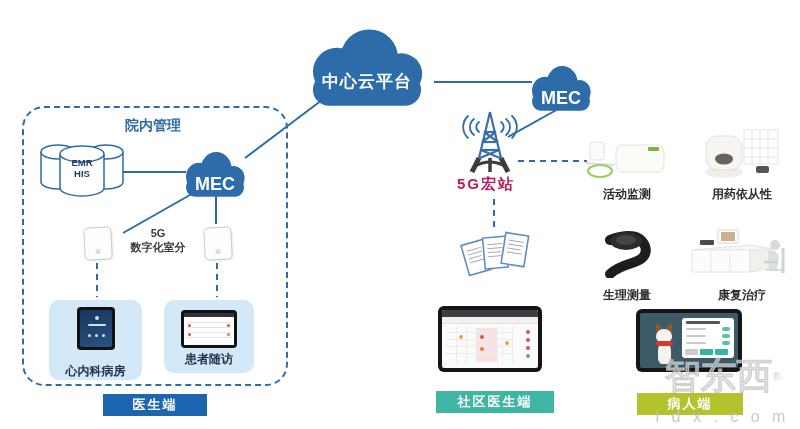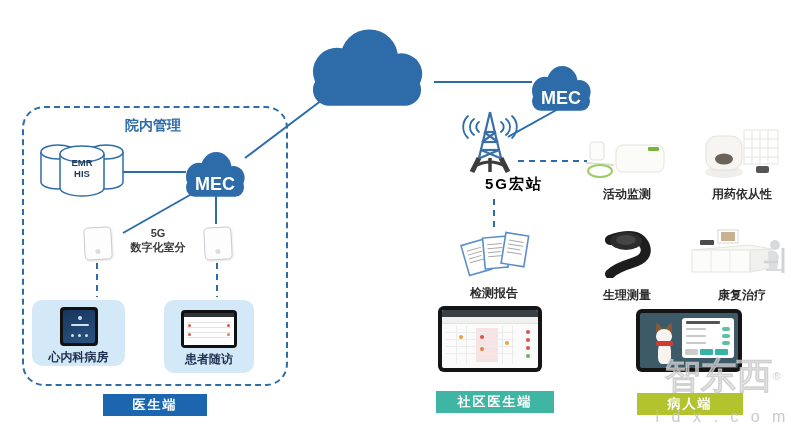--- a/index.html
+++ b/index.html
@@ -26,40 +26,40 @@
   .db-icon{left:36px;top:140px;width:92px;height:60px;z-index:4;}
   .db-label{left:36px;top:157px;width:92px;text-align:center;color:#1f3a5f;font-weight:bold;font-size:9.5px;line-height:11px;z-index:5;}
 
   .ap{width:26px;height:31px;background:#fdfdfd;border:1.5px solid #c6cbd1;border-radius:5px;box-shadow:1px 1px 2px rgba(0,0,0,0.08);transform:rotate(-3deg);z-index:4;}
   .ap::after{content:"";position:absolute;left:10px;bottom:5px;width:5px;height:5px;border-radius:50%;background:#d9dde0;}
   .ap.ap1{left:84px;top:227px;}
   .ap.ap2{left:204px;top:227px;}
   .indoor-label{left:115px;top:226px;width:86px;text-align:center;color:#3a3a3a;font-weight:bold;font-size:11px;line-height:14px;z-index:4;}
 
   .ward-card{background:#d3e9f7;border-radius:10px;z-index:3;display:flex;flex-direction:column;align-items:center;}
-  .ward-card.c1{left:32px;top:300px;width:93px;height:66px;}
+  .ward-card.c1{left:49px;top:300px;width:93px;height:80px;justify-content:space-between;}
   .ward-card.c2{left:164px;top:300px;width:90px;height:73px;}
   .ward-card .card-label{color:#203050;font-weight:bold;font-size:12px;margin-top:3px;}
 
   .tab-portrait{margin-top:7px;width:38px;height:43px;background:#111;border-radius:4px;padding:3px;box-sizing:border-box;}
   .tab-portrait .scr{width:100%;height:100%;border-radius:2px;background:linear-gradient(160deg,#17365e,#2a5380);position:relative;}
   .tab-portrait .scr i{position:absolute;background:#cfe0ef;border-radius:50%;}
   .tab-landscape{margin-top:10px;width:56px;height:38px;background:#111;border-radius:4px;padding:3px;box-sizing:border-box;}
   .tab-landscape .scr{width:100%;height:100%;background:#fff;position:relative;overflow:hidden;}
   .tab-landscape .bar{position:absolute;left:0;top:0;right:0;height:4px;background:#2f3438;}
   .tab-landscape .ln{position:absolute;height:1px;background:#e4e4e4;left:3px;right:3px;}
   .tab-landscape .dot{position:absolute;width:3px;height:3px;border-radius:50%;}
 
   .terminal-label{color:#fff;font-weight:bold;font-size:13px;display:flex;align-items:center;justify-content:center;z-index:6;letter-spacing:2px;}
   .doctor-label{left:103px;top:394px;width:104px;height:22px;background:#1b66ae;}
   .community-label{left:436px;top:391px;width:118px;height:22px;background:#3fb5a3;}
   .patient-label{left:637px;top:393px;width:106px;height:22px;background:#b2c32d;}
 
   .tower{left:448px;top:108px;width:84px;height:70px;z-index:4;}
-  .station-label{left:468px;top:175px;width:92px;text-align:center;color:#000000;font-weight:bold;font-size:15px;letter-spacing:2px;z-index:4;}
+  .station-label{left:440px;top:175px;width:92px;text-align:center;color:#be185d;font-weight:bold;font-size:15px;letter-spacing:2px;z-index:4;}
 
   .item-label{text-align:center;color:#2b2b2b;font-weight:600;font-size:12px;z-index:4;}
   .lbl-activity{left:584px;top:186px;width:86px;}
   .lbl-medication{left:694px;top:186px;width:96px;}
   .lbl-report{left:452px;top:285px;width:84px;}
   .lbl-physiology{left:584px;top:287px;width:86px;}
   .lbl-rehab{left:694px;top:287px;width:96px;}
 
   .img-activity{left:584px;top:136px;width:86px;height:44px;z-index:3;}
   .img-medication{left:698px;top:128px;width:88px;height:52px;z-index:3;}
@@ -122,20 +122,21 @@
 
   <div class="cloud central">
     <svg class="cloud-svg" viewBox="0 0 120 72" preserveAspectRatio="none">
       <g fill="#2d6ca8">
         <circle cx="34" cy="40" r="21"></circle>
           <circle cx="62" cy="28" r="25"></circle>
         <circle cx="90" cy="42" r="18"></circle>
           <rect x="13" y="42" width="94" height="28" rx="14"></rect>
       </g>
     </svg>
+    <span class="cloud-label">中心云平台</span>
   </div>
 
   <div class="cloud mec-r">
     <svg class="cloud-svg" viewBox="0 0 120 72" preserveAspectRatio="none">
       <g fill="#2d6ca8">
         <circle cx="34" cy="40" r="21"></circle>
           <circle cx="62" cy="28" r="25"></circle>
         <circle cx="90" cy="42" r="18"></circle>
           <rect x="13" y="42" width="94" height="28" rx="14"></rect>
       </g>
@@ -286,21 +287,20 @@
     <g transform="rotate(9 62 26)">
       <rect x="51" y="8" width="23" height="31" fill="#fff" stroke="#5b8fc9" stroke-width="1.6"></rect>
       <g stroke="#a9a9a9" stroke-width="1">
           <line x1="55" y1="15" x2="70" y2="15"></line>
           <line x1="55" y1="19" x2="70" y2="19"></line>
           <line x1="55" y1="23" x2="68" y2="23"></line>
           <line x1="55" y1="27" x2="70" y2="27"></line>
         </g>
     </g>
   </svg>
-  <div class="abs item-label lbl-report">检测报告</div>
 
   <svg class="abs img-physiology" viewBox="0 0 58 48">
     <path d="M12,10 Q40,0 47,16 Q51,28 34,33 Q18,38 12,44" stroke="#1d1d1d" stroke-width="10" fill="none" stroke-linecap="round"></path>
     <ellipse cx="28" cy="11" rx="16" ry="9" fill="#2c2c2c"></ellipse>
     <ellipse cx="28" cy="10" rx="10" ry="5" fill="#454545"></ellipse>
   </svg>
   <div class="abs item-label lbl-physiology">生理测量</div>
 
   <svg class="abs img-rehab" viewBox="0 0 112 50">
     <rect x="40" y="2" width="20" height="13" fill="#fff" stroke="#d8d8d2"></rect>

